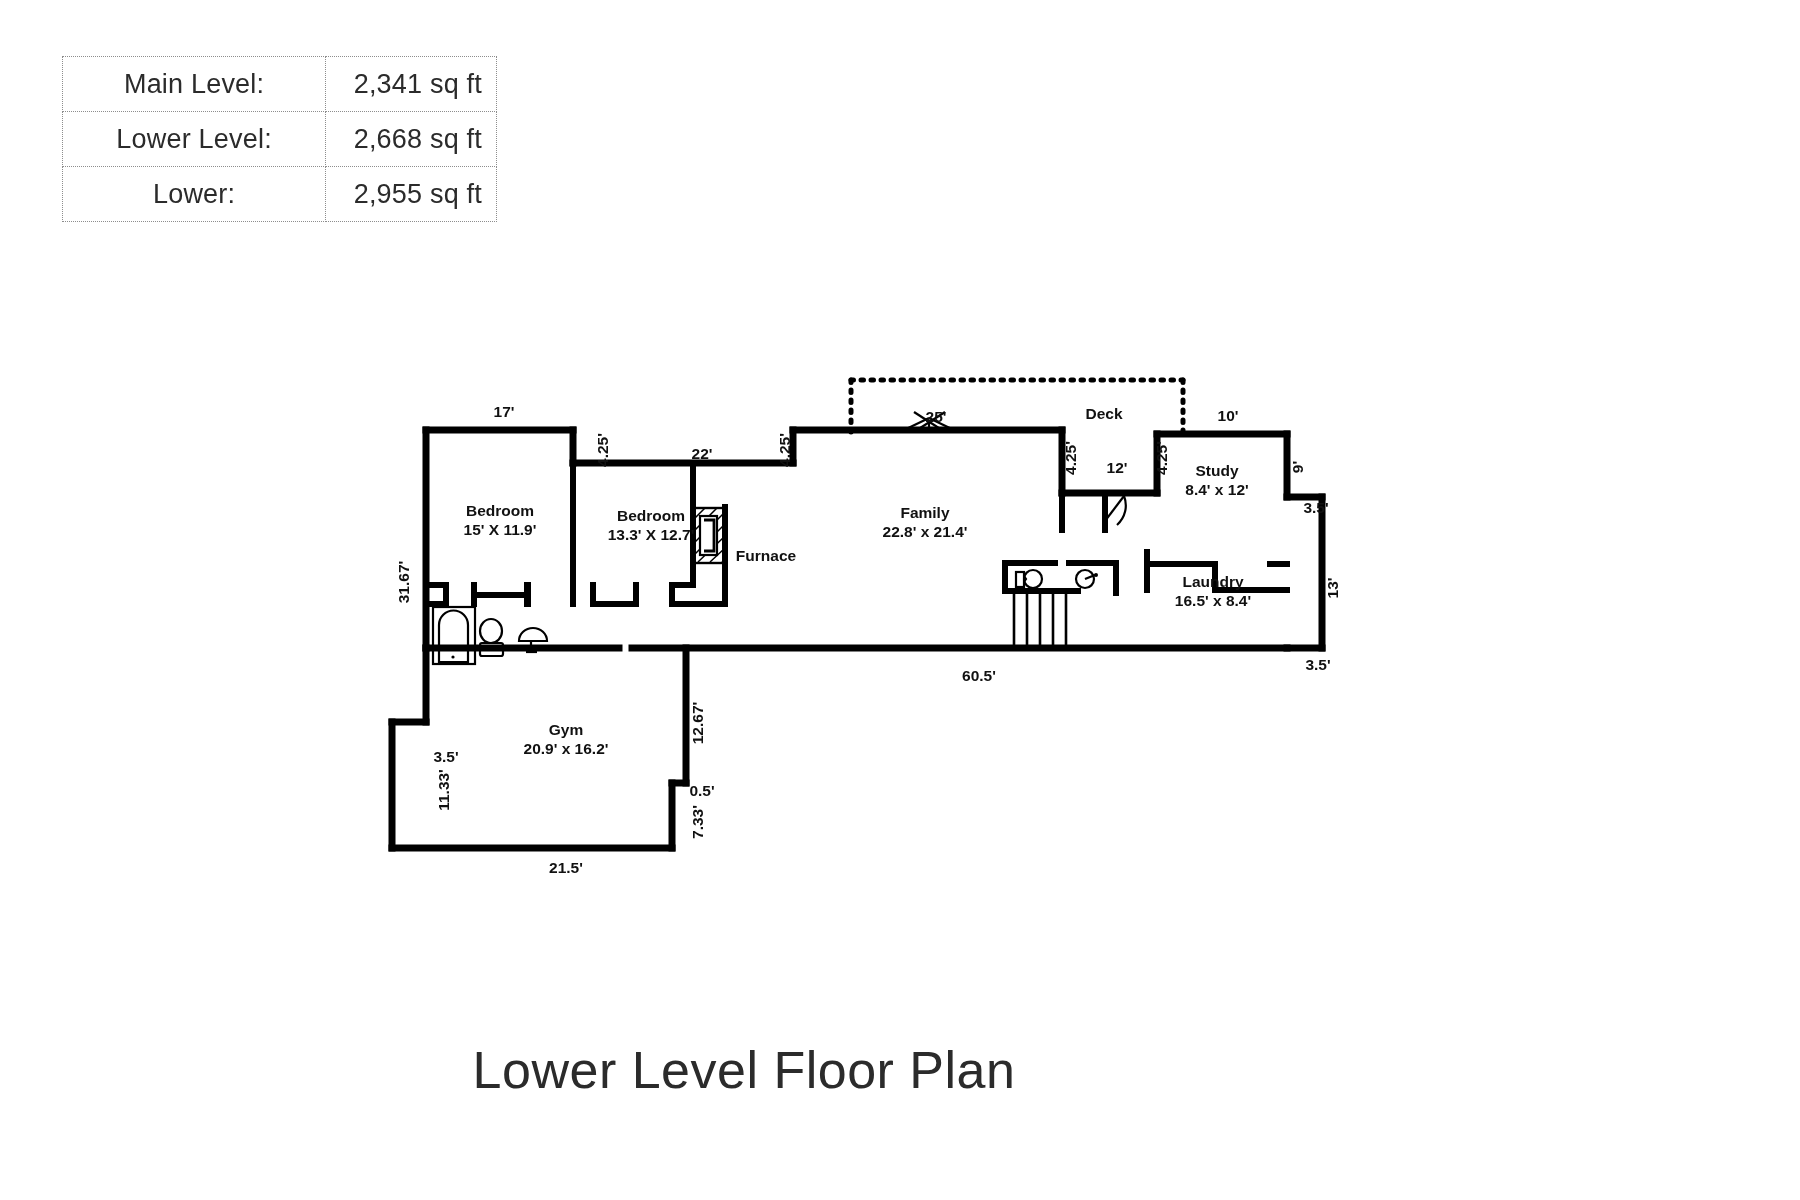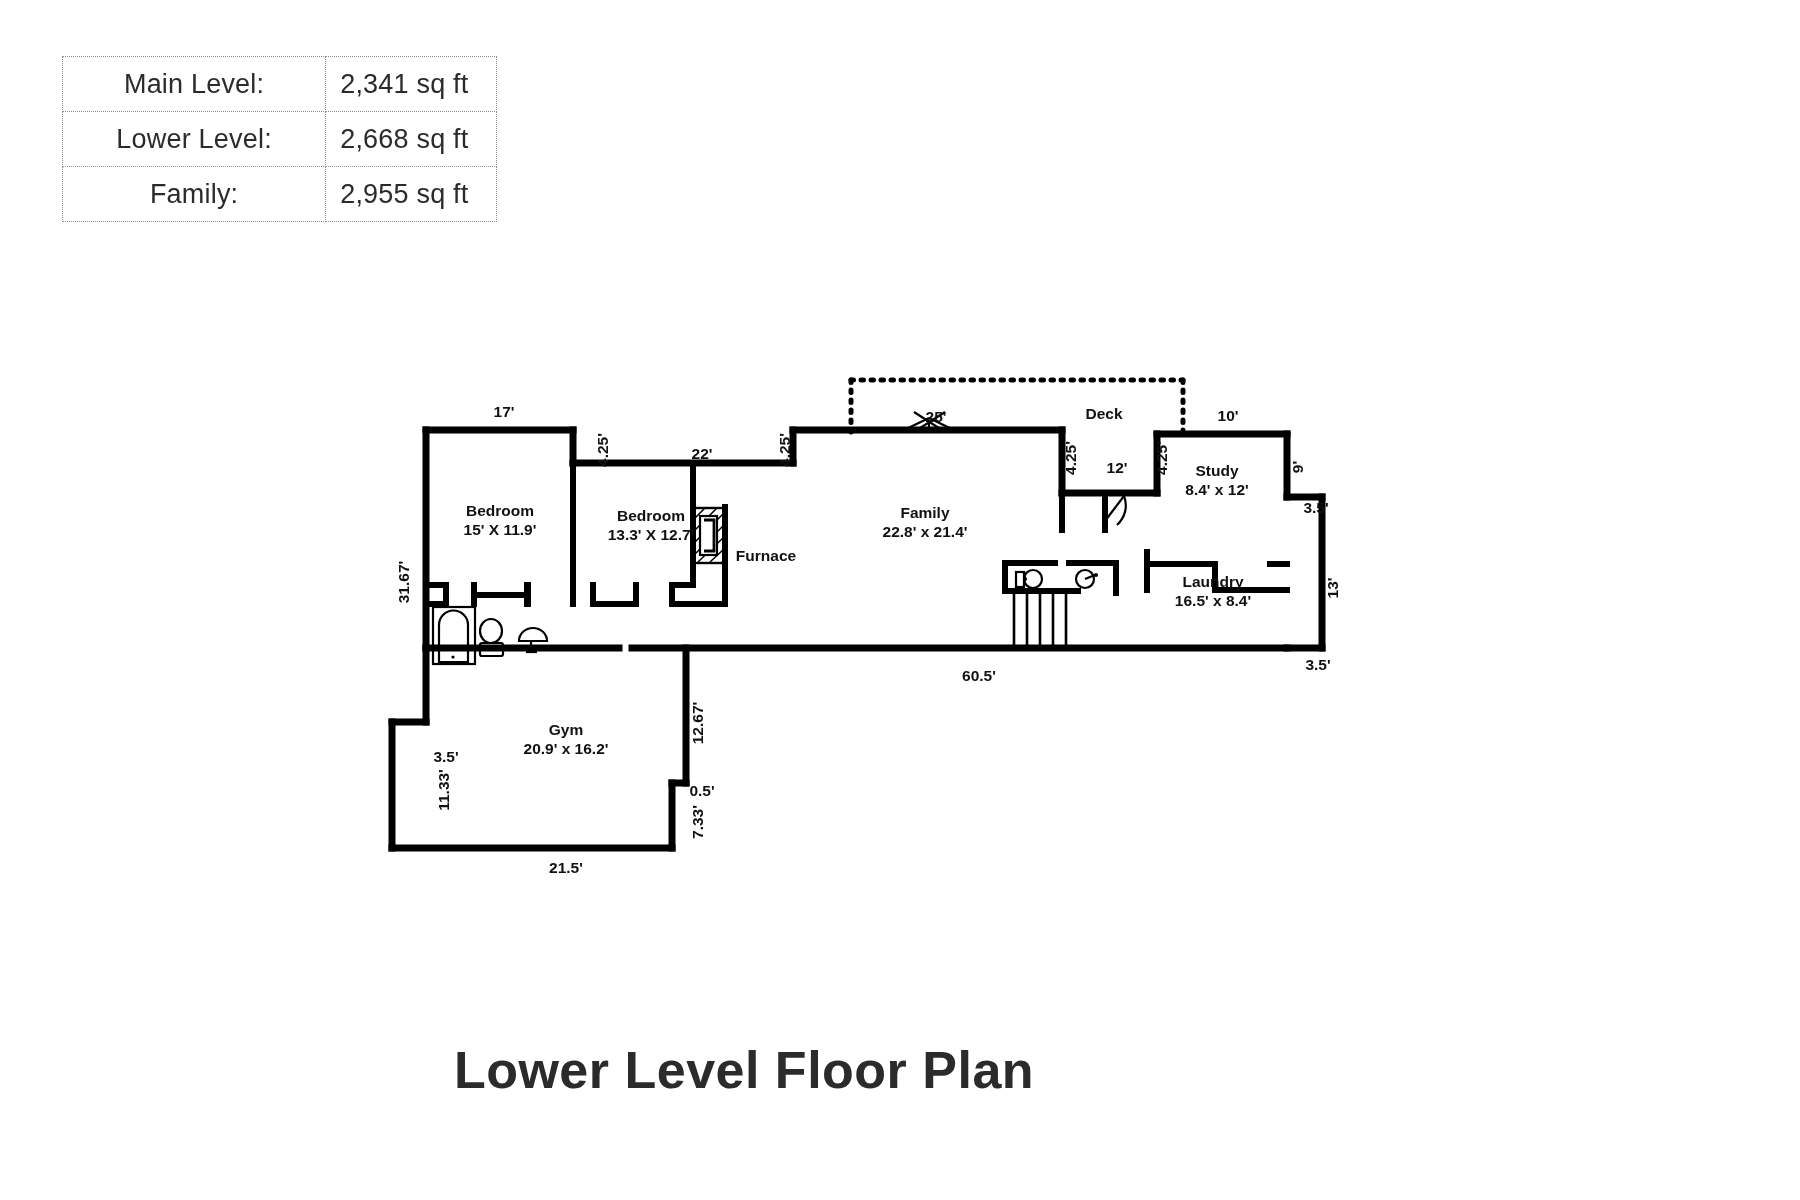--- a/index.html
+++ b/index.html
@@ -30,21 +30,21 @@
   #area-table td {
     border: 1px dotted #8d8d8d;
     padding: 10px 14px;
     height: 34px;
     vertical-align: middle;
     white-space: nowrap;
     font-weight: 400;
     letter-spacing: 0.2px;
   }
   #area-table td.label-cell { width: 282px; text-align: center; }
-  #area-table td.value-cell { width: 150px; text-align: left; }
+  #area-table td.value-cell { width: 150px; text-align: right; }
 
   
   #plan-wrap {
     position: absolute;
     left: 0;
     top: 0;
     width: 1800px;
     height: 1200px;
   }
   #plan-svg {
@@ -54,21 +54,21 @@
   }
 
   
   #plan-title {
     position: absolute;
     left: 0;
     top: 1040px;
     width: 1488px;
     text-align: center;
     font-size: 52px;
-    font-weight: 700;
+    font-weight: 400;
     color: #2b2b2b;
     letter-spacing: 0.5px;
   }
 
   
   .room-name { font-family: "Liberation Sans", sans-serif; font-size: 15.5px; font-weight: 600; fill: #111; }
   .room-dim  { font-family: "Liberation Sans", sans-serif; font-size: 15.5px; font-weight: 600; fill: #111; }
   .dim-label { font-family: "Liberation Sans", sans-serif; font-size: 15.5px; font-weight: 700; fill: #111; }
   .wall-thick{ stroke: #000; fill: none; stroke-width: 7; stroke-linecap: square; }
   .wall-med  { stroke: #000; fill: none; stroke-width: 6; stroke-linecap: square; }
@@ -83,21 +83,21 @@
   <tbody>
     <tr>
       <td class="label-cell">Main Level:</td>
       <td class="value-cell">2,341 sq ft</td>
     </tr>
     <tr>
       <td class="label-cell">Lower Level:</td>
       <td class="value-cell">2,668 sq ft</td>
     </tr>
     <tr>
-      <td class="label-cell">Family:</td>
+      <td class="label-cell">Lower:</td>
       <td class="value-cell">2,955 sq ft</td>
     </tr>
   </tbody>
 </table>
 
 <div id="plan-wrap">
 <svg id="plan-svg" width="1800" height="1200" viewBox="0 0 1800 1200">
 
   <g>
     <path class="deck-line" d="M 851 380 L 1183 380"></path>

